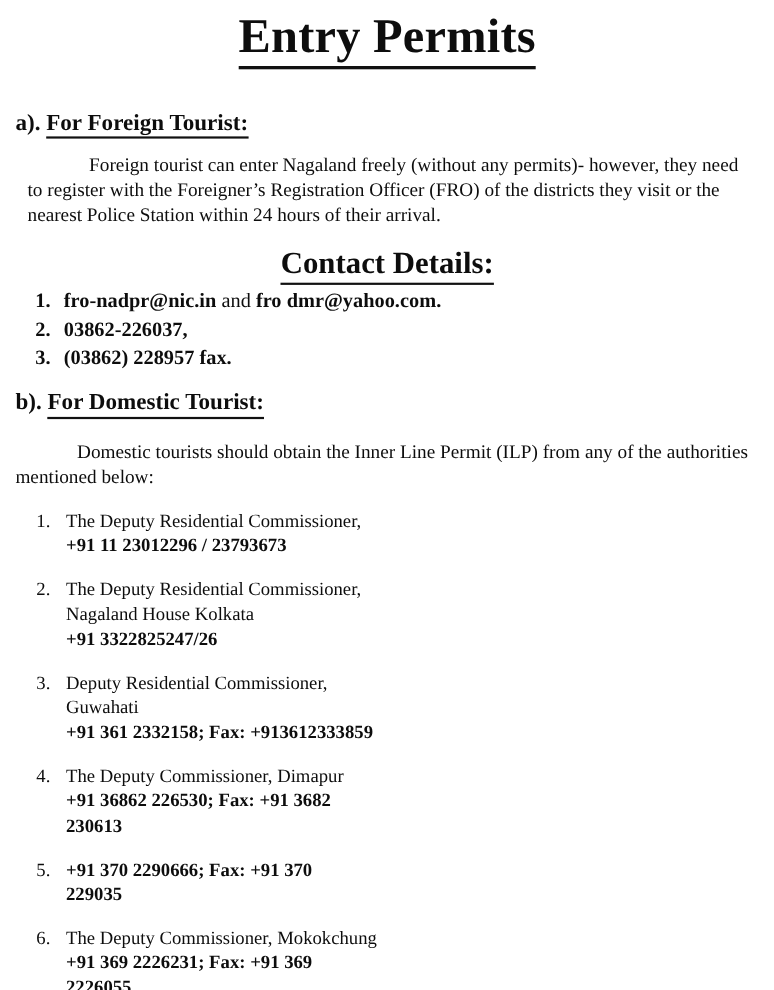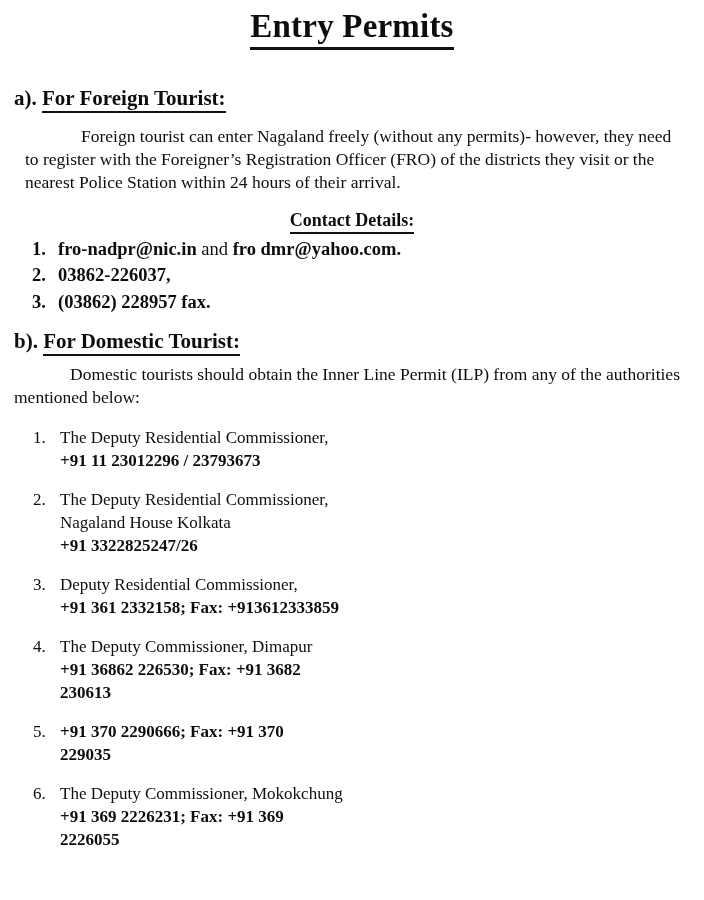--- a/index.html
+++ b/index.html
@@ -20,21 +20,21 @@
     position: relative;
     width: 704px;
     height: 900px;
     box-sizing: border-box;
     padding: 0 14px;
   }
 
   
   .doc-title {
     text-align: center;
-    font-size: 33px;
+    font-size: 44px;
     font-weight: bold;
     letter-spacing: 0.2px;
     margin: 8px 0 0 0;
     padding: 0;
     line-height: 1.15;
   }
   .doc-title .u {
     display: inline-block;
     border-bottom: 3px solid #111;
     padding-bottom: 1px;
@@ -56,42 +56,42 @@
     display: inline-block;
     border-bottom: 2.5px solid #111;
     padding-bottom: 0px;
   }
   #sec-a-head { margin-top: 36px; }
   #sec-b-head { margin-top: 14px; }
 
   
   .center-head {
     text-align: center;
-    font-size: 18px;
+    font-size: 28px;
     font-weight: bold;
     line-height: 1.2;
     margin: 16px 0 0 0;
   }
   .center-head .u {
     display: inline-block;
     border-bottom: 2.5px solid #111;
     padding-bottom: 0px;
   }
 
   
   .para {
     font-size: 17.5px;
     line-height: 1.32;
     margin: 6px 0 0 0;
     text-indent: 56px;
     text-align: left;
     padding-right: 8px;
   }
   #sec-a-para { margin-top: 12px; margin-left: 11px; }
-  #sec-b-para { margin-top: 7px; }
+  #sec-b-para { margin-top: 18px; }
 
   
   .contact-list {
     list-style: none;
     margin: 2px 0 0 0;
     padding: 0;
   }
   .contact-list li {
     position: relative;
     font-size: 18.5px;
@@ -170,20 +170,21 @@
     </li>
     <li>
       <span class="num">2.</span>
       <div class="auth-line">The Deputy Residential Commissioner,</div>
       <div class="auth-line">Nagaland House Kolkata</div>
       <div class="auth-phone">+91 3322825247/26</div>
     </li>
     <li>
       <span class="num">3.</span>
       <div class="auth-line">Deputy Residential Commissioner,</div>
+      <div class="auth-line">Guwahati</div>
       <div class="auth-phone">+91 361 2332158; Fax: +913612333859</div>
     </li>
     <li>
       <span class="num">4.</span>
       <div class="auth-line">The Deputy Commissioner, Dimapur</div>
       <div class="auth-phone">+91 36862 226530; Fax: +91 3682
 230613</div>
     </li>
     <li>
       <span class="num">5.</span>

